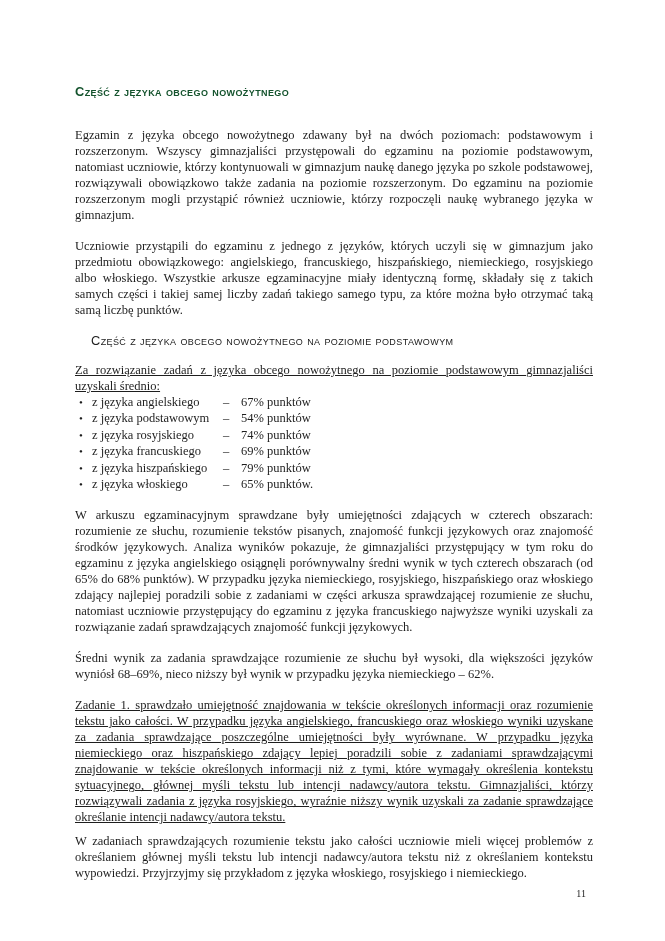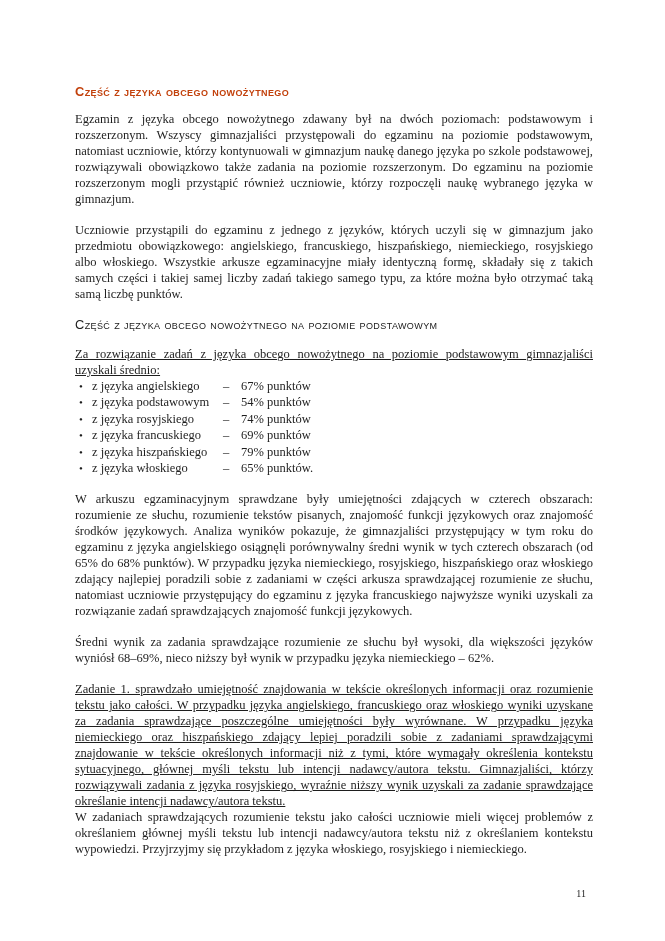--- a/index.html
+++ b/index.html
@@ -21,37 +21,37 @@
     left: 75px;
     top: 84px;
     width: 518px;
   }
   .heading-main {
     font-family: "Liberation Sans", sans-serif;
     font-weight: 700;
     font-size: 12.8px;
     font-variant: small-caps;
     letter-spacing: 0.4px;
-    color: #c2410c;
-    margin: 0 0 12px 0;
+    color: #14532d;
+    margin: 0 0 28px 0;
   }
   .heading-sub {
     font-family: "Liberation Sans", sans-serif;
     font-weight: 400;
     font-size: 12.8px;
     font-variant: small-caps;
     letter-spacing: 0.4px;
     color: #202020;
-    margin: 0 0 14px 0;
+    margin: 0 0 14px 16px;
   }
   p.body-par {
     font-size: 12.5px;
     line-height: 16px;
     text-align: justify;
-    margin: 0 0 15px 0;
+    margin: 8px 0 15px 0;
   }
   p.no-bottom {
     margin-bottom: 0;
     text-decoration: underline;
   }
   ul.score-list {
     list-style: none;
     margin: 0 0 15px 0;
     padding: 0;
   }

